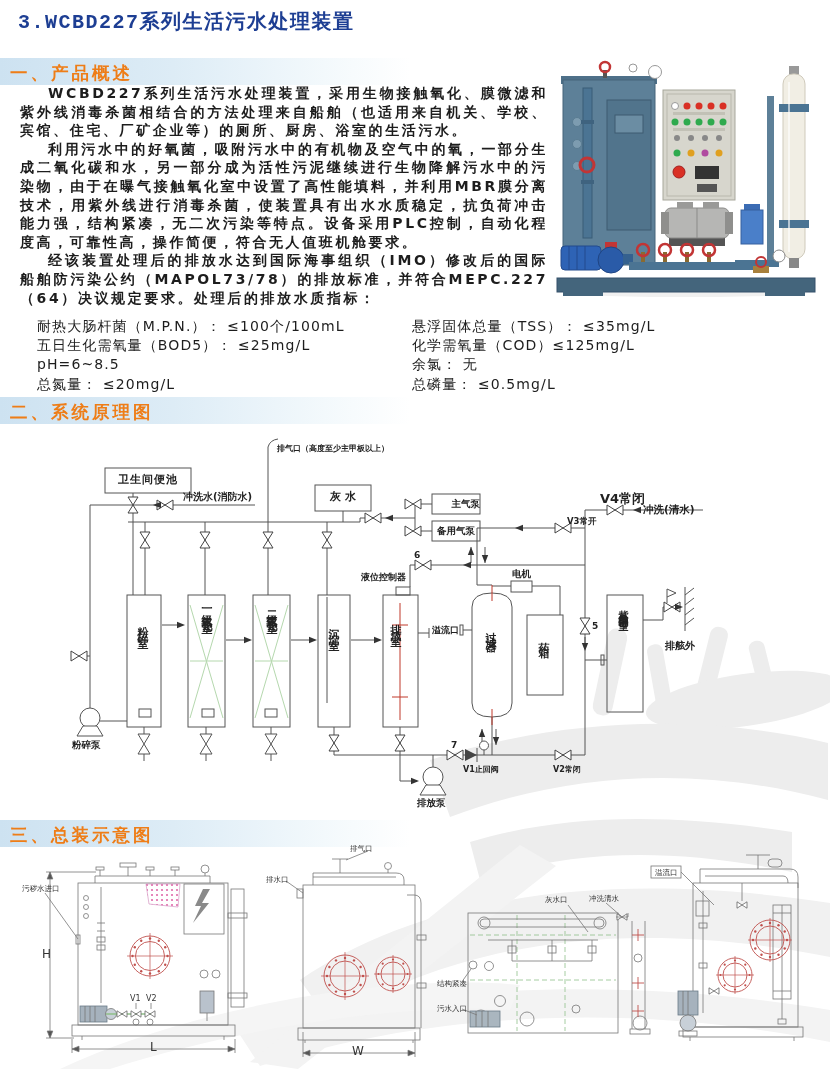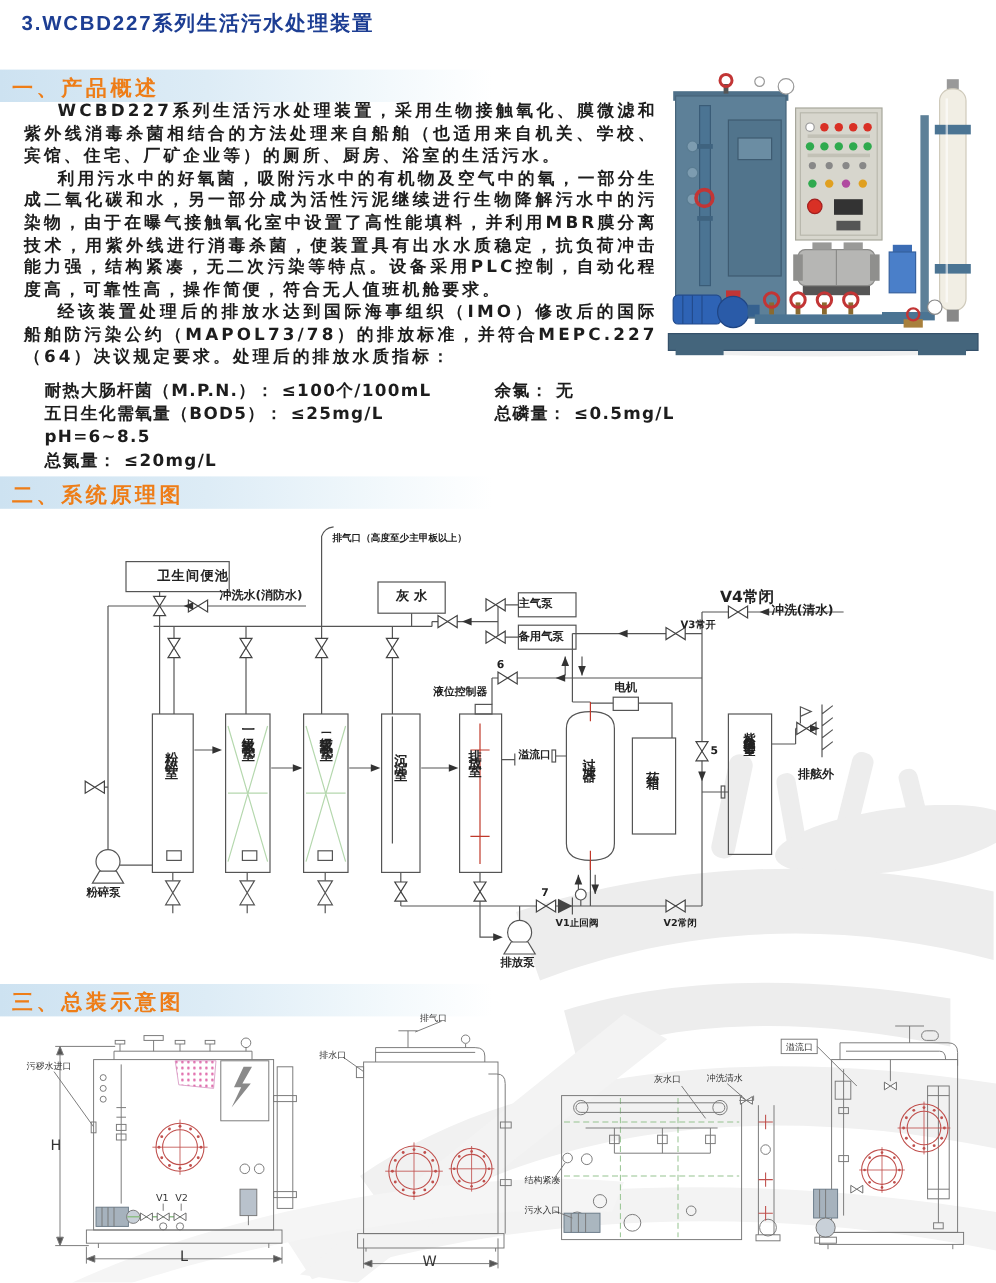--- a/index.html
+++ b/index.html
@@ -1,30 +1,30 @@
 <!DOCTYPE html>
 <html><head>
 <meta charset="utf-8">
 <style>
 *{box-sizing:border-box}
 body{margin:0;background:#fff}
 #page{position:relative;width:830px;height:1069px;background:#fff;overflow:hidden;
  font-family:"DejaVu Sans","Liberation Sans",sans-serif;color:#1d1d1d}
 .wm{position:absolute;left:0;top:0;z-index:0;pointer-events:none}
 .layer{position:absolute;z-index:1}
-#title{left:18px;top:8px;font-family:Liberation Sans, sans-serif;
- font-weight:bold;font-size:17px;color:#1d3e93;letter-spacing:1.5px}
+#title{left:18px;top:8px;font-family:Liberation Mono, monospace;
+ font-weight:bold;font-size:20px;color:#1d3e93;letter-spacing:1.5px}
 .hbar{left:0;width:432px;height:27px;
  background:linear-gradient(90deg,#cde2f1 0%,#ddecf6 40%,#f3f9fc 75%,rgba(255,255,255,0) 95%);
  display:flex;align-items:flex-end}
 .hbar span{color:#ee7d17;font-weight:bold;font-size:17.5px;letter-spacing:3px;padding-left:10px}
 #paras{left:20px;top:84px;width:528px}
 #paras p{margin:0;font-size:14px;font-weight:bold;line-height:18.6px;letter-spacing:2.6px;
  text-align:justify;text-indent:2em}
-#specs{left:20px;top:317px;width:740px;height:82px;font-size:14px;font-weight:bold;letter-spacing:1.1px}
+#specs{left:20px;top:317px;width:740px;height:82px;font-size:14px;font-weight:normal;letter-spacing:1.1px}
 .speccol{position:absolute;top:0;line-height:19.2px}
 #specL{left:17px}
 #specR{left:392px}
 #photo{left:545px;top:60px;width:285px;height:240px;background:#fff}
 #schem{left:15px;top:435px;width:805px;height:392px}
 #schem svg,#assembly svg{position:absolute;left:0;top:0}
 .sl{position:absolute;line-height:1;color:#222;white-space:nowrap;font-weight:600}
 .vt{writing-mode:vertical-rl;text-orientation:upright}
 #assembly{left:0;top:843px;width:830px;height:226px}
 .al{position:absolute;line-height:1;color:#333;white-space:nowrap;font-weight:400}
@@ -63,20 +63,22 @@
   </div>
 
   <div class="layer" id="specs">
     <div class="speccol" id="specL">
       <div>耐热大肠杆菌（M.P.N.）： ≤100个/100mL</div>
       <div>五日生化需氧量（BOD5）： ≤25mg/L</div>
       <div>pH=6~8.5</div>
       <div>总氮量： ≤20mg/L</div>
     </div>
     <div class="speccol" id="specR">
+      <div>悬浮固体总量（TSS）： ≤35mg/L</div>
+      <div>化学需氧量（COD）≤125mg/L</div>
       <div>余氯： 无</div>
       <div>总磷量： ≤0.5mg/L</div>
     </div>
   </div>
 
   <div class="layer" id="photo">
     <svg width="285" height="240" viewBox="0 0 285 240">
       <rect width="285" height="240" fill="#fff"></rect>
       <ellipse cx="140" cy="233" rx="122" ry="4" fill="#000" opacity="0.06"></ellipse>
       <g>
@@ -301,25 +303,25 @@
         <use href="#ahR" transform="translate(668,172)"></use>
         <use href="#ahU" transform="translate(456,112)"></use>
         <use href="#ahU" transform="translate(467,294)"></use>
         <use href="#ahD" transform="translate(470,128)"></use>
         <use href="#ahD" transform="translate(481,310)"></use>
         <use href="#ahD" transform="translate(570,216)"></use>
       </g>
     </svg>
 
     <div class="sl" style="left:262px;top:10px;font-size:8px">排气口（高度至少主甲板以上）</div>
-    <div class="sl" style="left:90px;top:39px;width:86px;text-align:right;font-size:11px;letter-spacing:1px">卫生间便池</div>
+    <div class="sl" style="left:90px;top:39px;width:86px;text-align:center;font-size:11px;letter-spacing:1px">卫生间便池</div>
     <div class="sl" style="left:168px;top:57px;font-size:10px">冲洗水(消防水)</div>
     <div class="sl" style="left:300px;top:56px;width:56px;text-align:center;font-size:11px">灰  水</div>
-    <div class="sl" style="left:417px;top:64px;width:48px;text-align:left;font-size:9.5px">主气泵</div>
-    <div class="sl" style="left:417px;top:91px;width:48px;font-size:9.5px">备用气泵</div>
+    <div class="sl" style="left:417px;top:64px;width:48px;text-align:right;font-size:9.5px">主气泵</div>
+    <div class="sl" style="left:417px;top:91px;width:48px;text-align:center;font-size:9.5px">备用气泵</div>
     <div class="sl" style="left:585px;top:57px;font-size:13px">V4常闭</div>
     <div class="sl" style="left:628px;top:69px;font-size:10.5px">冲洗(清水)</div>
     <div class="sl" style="left:552px;top:82px;font-size:8.5px">V3常开</div>
     <div class="sl" style="left:399px;top:116px;font-size:9px">6</div>
     <div class="sl" style="left:346px;top:138px;font-size:9px">液位控制器</div>
     <div class="sl" style="left:497px;top:134px;font-size:9.5px">电机</div>
     <div class="sl vt" style="left:122px;top:182px;font-size:11px;letter-spacing:6px">粉碎室</div>
     <div class="sl vt" style="left:186px;top:167px;font-size:11px;letter-spacing:3px">一级氧化室</div>
     <div class="sl vt" style="left:251px;top:167px;font-size:11px;letter-spacing:3px">二级氧化室</div>
     <div class="sl vt" style="left:313px;top:184px;font-size:11px;letter-spacing:6px">沉淀室</div>

